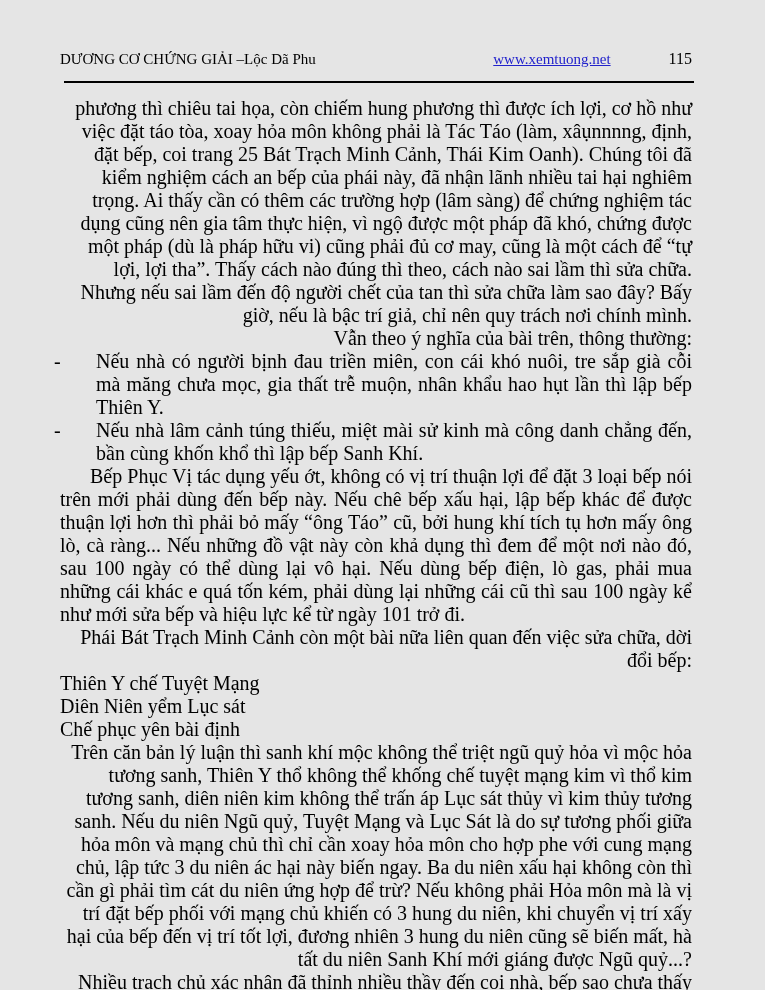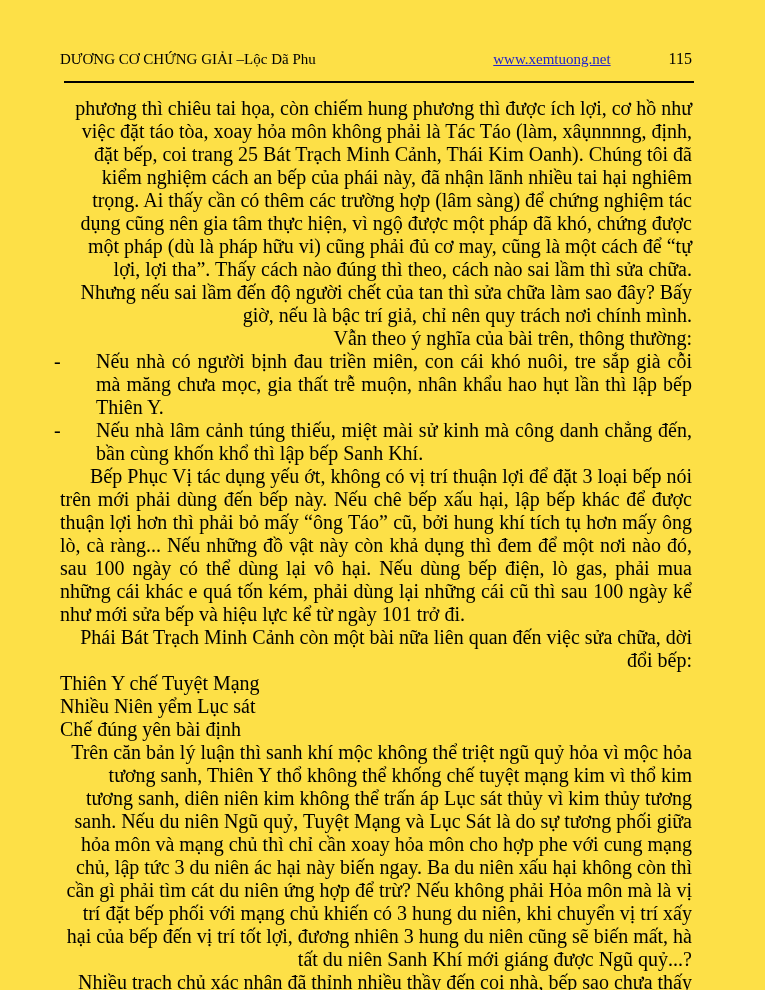--- a/index.html
+++ b/index.html
@@ -5,21 +5,21 @@
   html, body {
     margin: 0;
     padding: 0;
     background: #ffffff;
   }
   .page {
     position: relative;
     width: 765px;
     height: 990px;
     box-sizing: border-box;
-    background: #fde047;
+    background: #e5e5e5;
     color: #000000;
     font-family: "Liberation Serif", "DejaVu Serif", serif;
     padding: 45px 73px 0 60px;
     overflow: hidden;
   }
   .header {
     display: flex;
     align-items: baseline;
     font-size: 15px;
     line-height: 17px;
@@ -95,22 +95,22 @@
 
     <div class="li"><span class="dash">-</span><span>Nếu nhà lâm cảnh túng thiếu, miệt mài sử kinh mà công danh chẳng đến, bần cùng khốn khổ thì lập bếp Sanh Khí.</span></div>
 
 
     <p class="first-indent just">Bếp Phục Vị tác dụng yếu ớt, không có vị trí thuận lợi để đặt 3 loại bếp nói trên mới phải dùng đến bếp này. Nếu chê bếp xấu hại, lập bếp khác để được thuận lợi hơn thì phải bỏ mấy “ông Táo” cũ, bởi hung khí tích tụ hơn mấy ông lò, cà ràng... Nếu những đồ vật này còn khả dụng thì đem để một nơi nào đó, sau 100 ngày có thể dùng lại vô hại. Nếu dùng bếp điện, lò gas, phải mua những cái khác e quá tốn kém, phải dùng lại những cái cũ thì sau 100 ngày kể như mới sửa bếp và hiệu lực kể từ ngày 101 trở đi.</p>
 
     <p class="indent just">Phái Bát Trạch Minh Cảnh còn một bài nữa liên quan đến việc sửa chữa, dời đổi bếp:</p>
 
     <div>
       <p class="verse-line">Thiên Y chế Tuyệt Mạng</p>
-      <p class="verse-line">Nhiều Niên yểm Lục sát</p>
-      <p class="verse-line">Chế đúng yên bài định</p>
+      <p class="verse-line">Diên Niên yểm Lục sát</p>
+      <p class="verse-line">Chế phục yên bài định</p>
     </div>
 
     <p class="indent just">Trên căn bản lý luận thì sanh khí mộc không thể triệt ngũ quỷ hỏa vì mộc hỏa tương sanh, Thiên Y thổ không thể khống chế tuyệt mạng kim vì thổ kim tương sanh, diên niên kim không thể trấn áp Lục sát thủy vì kim thủy tương sanh. Nếu du niên Ngũ quỷ, Tuyệt Mạng và Lục Sát là do sự tương phối giữa hỏa môn và mạng chủ thì chỉ cần xoay hỏa môn cho hợp phe với cung mạng chủ, lập tức 3 du niên ác hại này biến ngay. Ba du niên xấu hại không còn thì cần gì phải tìm cát du niên ứng hợp để trừ? Nếu không phải Hỏa môn mà là vị trí đặt bếp phối với mạng chủ khiến có 3 hung du niên, khi chuyển vị trí xấy hại của bếp đến vị trí tốt lợi, đương nhiên 3 hung du niên cũng sẽ biến mất, hà tất du niên Sanh Khí mới giáng được Ngũ quỷ...?</p>
 
     <p class="indent just">Nhiều trạch chủ xác nhận đã thỉnh nhiều thầy đến coi nhà, bếp sao chưa thấy biến chuyển tốt đẹp? (lại còn nhiều nhiễu nhương, oan khốn hơn trước?). Kiểm</p>
 
   </div>
 </div>
 
 </body></html>

